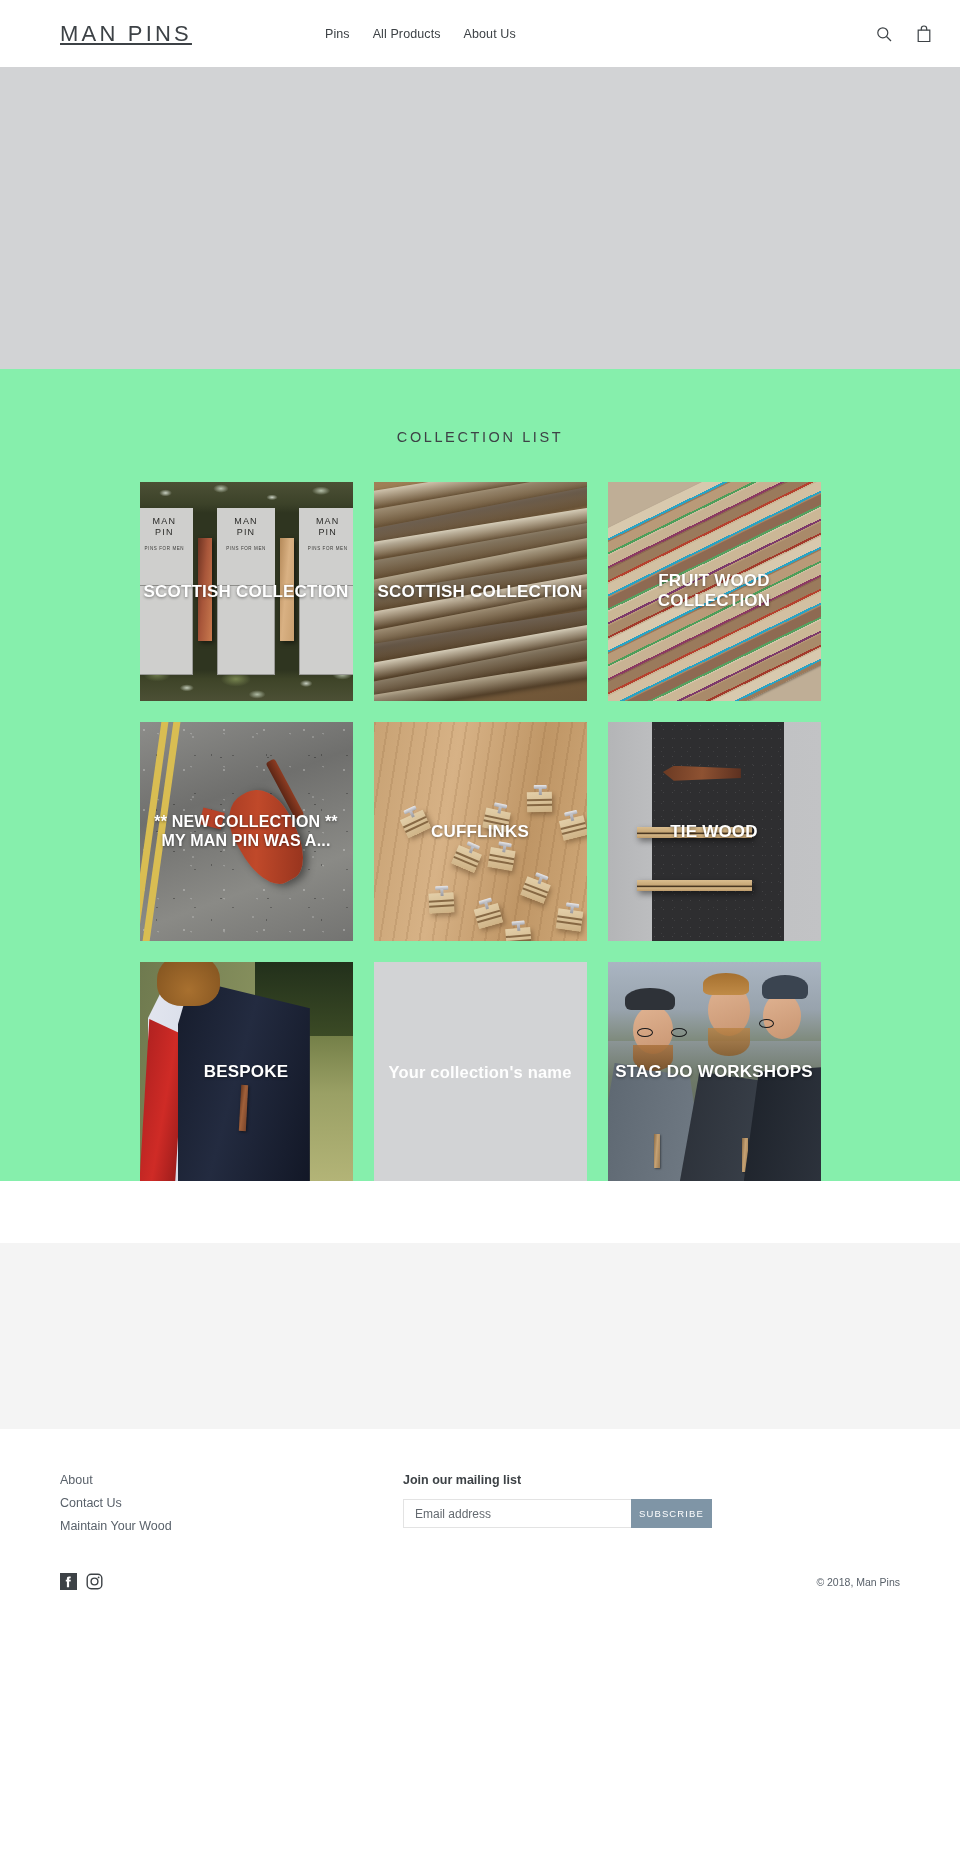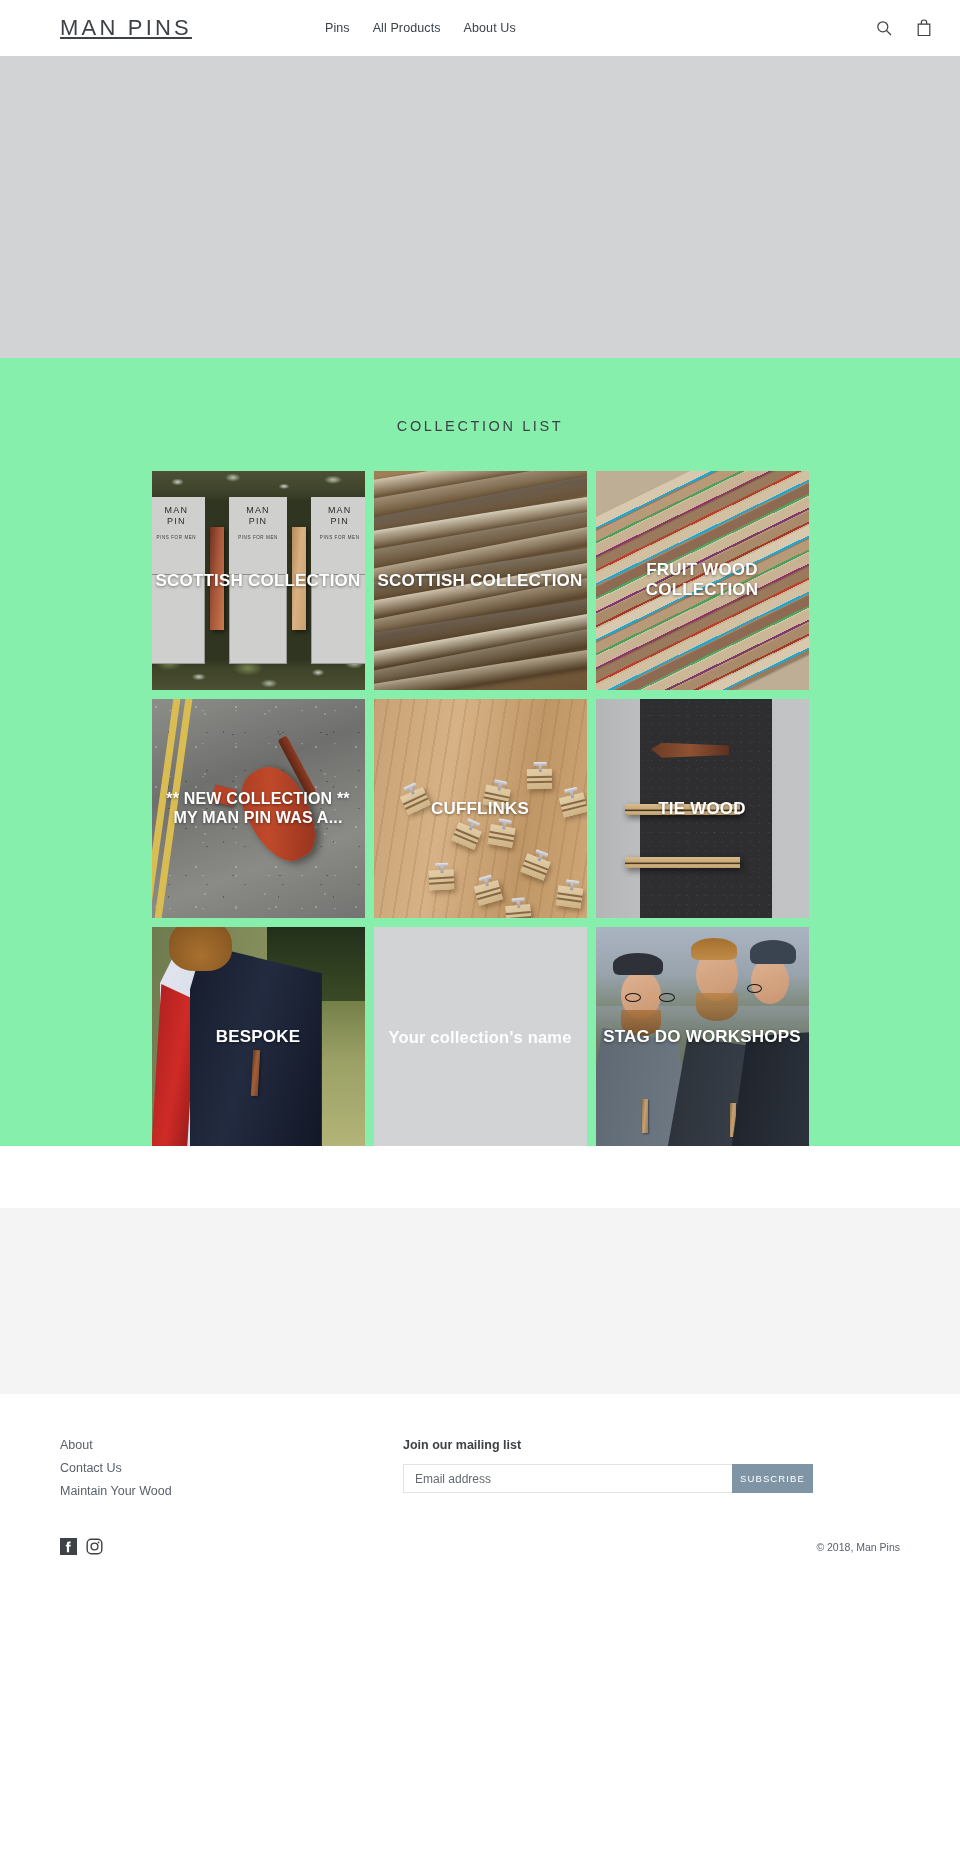--- a/index.html
+++ b/index.html
@@ -7,21 +7,21 @@
     width: 960px;
     background: #ffffff;
     font-family: "Liberation Sans", sans-serif;
     color: #3d4246;
     -webkit-font-smoothing: antialiased;
   }
   body { width: 960px; height: 1875px; position: relative; overflow: hidden; }
 
   
   .site-header {
-    height: 56px;
+    height: 67px;
     display: flex;
     align-items: center;
     padding: 0 26px 0 60px;
     background: #fff;
     position: relative;
   }
   .logo {
     font-size: 22px;
     letter-spacing: 3.2px;
     font-weight: 400;
@@ -70,21 +70,21 @@
     text-align: center;
     font-size: 14.5px;
     letter-spacing: 2.6px;
     color: #3d4246;
     font-weight: 400;
     margin-bottom: 37px;
   }
   .grid {
     display: grid;
     grid-template-columns: repeat(3, 213px);
-    gap: 9px;
+    gap: 21px;
     justify-content: center;
     padding: 0 60px;
   }
   .card {
     position: relative;
     height: 219px;
     overflow: hidden;
     display: block;
     background: #d2d3d5;
   }
@@ -306,21 +306,21 @@
     color: #59616a;
     text-decoration: none;
   }
   .newsletter { flex: 1; }
   .newsletter-title {
     font-size: 12.5px;
     font-weight: bold;
     color: #3d4246;
     margin-bottom: 12px;
   }
-  .newsletter-form { display: flex; height: 29px; width: 410px; }
+  .newsletter-form { display: flex; height: 29px; width: 309px; }
   .email-input {
     flex: 1;
     border: 1px solid #e3e3e3;
     border-right: none;
     padding: 0 11px;
     font-size: 12px;
     font-family: "Liberation Sans", sans-serif;
     color: #3d4246;
     outline: none;
     background: #fff;

